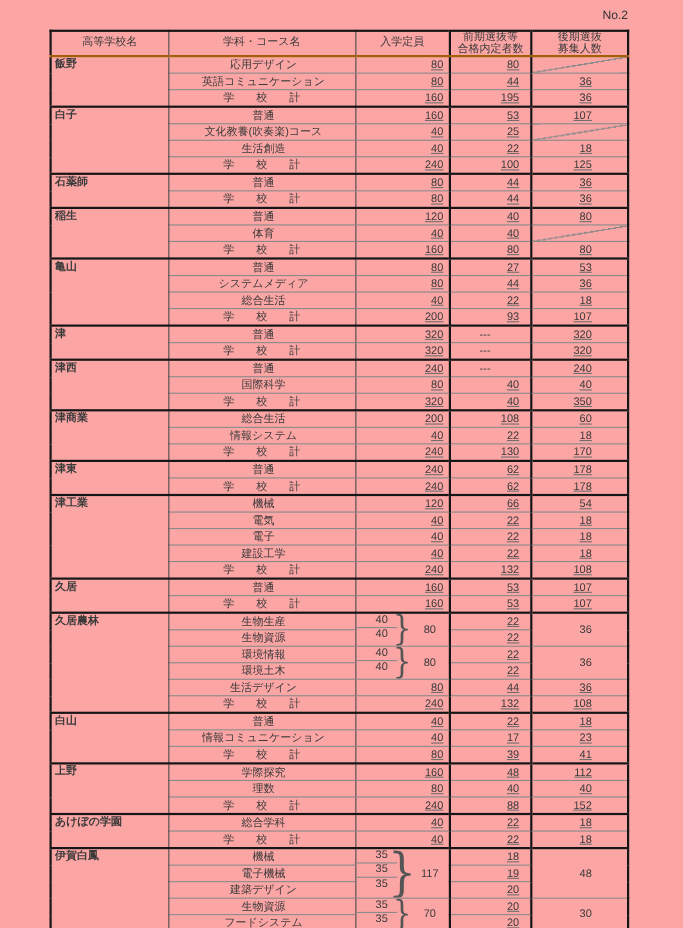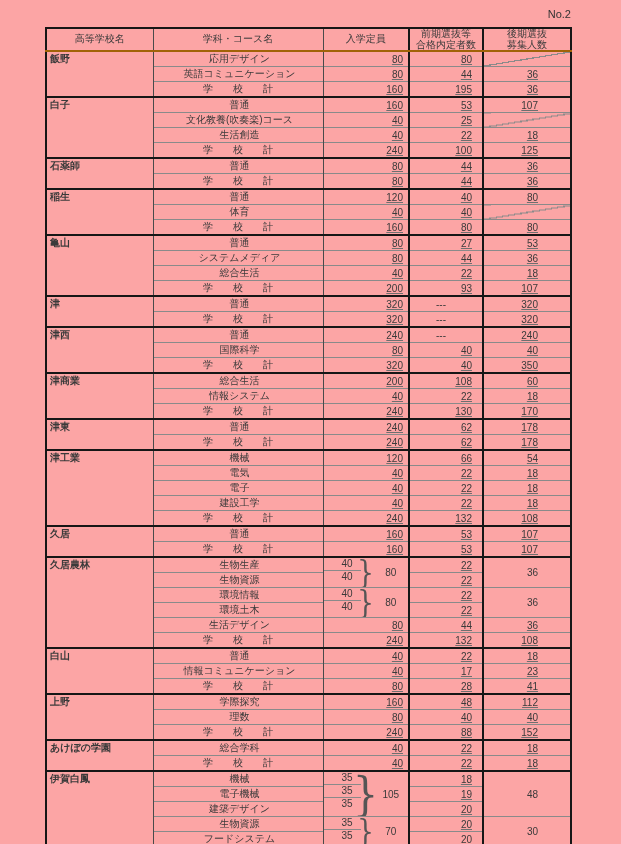--- a/index.html
+++ b/index.html
@@ -372,21 +372,21 @@
         </tr>
         <tr>
           <td class="c2 course bt"><span>情報コミュニケーション</span></td>
           <td class="c3 num bt"><span class="u">40</span></td>
           <td class="c4 num bt"><span class="u">17</span></td>
           <td class="c5 num bt"><span class="u">23</span></td>
         </tr>
         <tr>
           <td class="c2 totallabel bt"><span>学　　校　　計</span></td>
           <td class="c3 num bt"><span class="u">80</span></td>
-          <td class="c4 num bt"><span class="u">28</span></td>
+          <td class="c4 num bt"><span class="u">39</span></td>
           <td class="c5 num bt"><span class="u">41</span></td>
         </tr>
       </tbody>
       <tbody>
         <tr>
           <td class="c1 schoolname" rowspan="3"><span>上野</span></td>
           <td class="c2 course"><span>学際探究</span></td>
           <td class="c3 num"><span class="u">160</span></td>
           <td class="c4 num"><span class="u">48</span></td>
           <td class="c5 num"><span class="u">112</span></td>
@@ -423,21 +423,21 @@
         <tr>
           <td class="c1 schoolname" rowspan="8"><span>伊賀白鳳</span></td>
           <td class="c2 course"><span>機械</span></td>
           <td class="c3 gcap" rowspan="3">
             <div class="gwrap">
               <div class="gsub"><span>35</span></div>
               <div class="gsub"><span>35</span></div>
               <div class="gsub"><span>35</span></div>
               <div class="brace" style="font-size: 47.232px; line-height: 36.9px;">}</div>
               <div class="gtot">
-                <span>105</span>
+                <span>117</span>
               </div>
             </div>
           </td>
           <td class="c4 num"><span class="u">18</span></td>
           <td class="c5 num glate" rowspan="3"><span>48</span></td>
         </tr>
         <tr>
           <td class="c2 course bt"><span>電子機械</span></td>
           <td class="c4 num bt"><span class="u">19</span></td>
         </tr>

